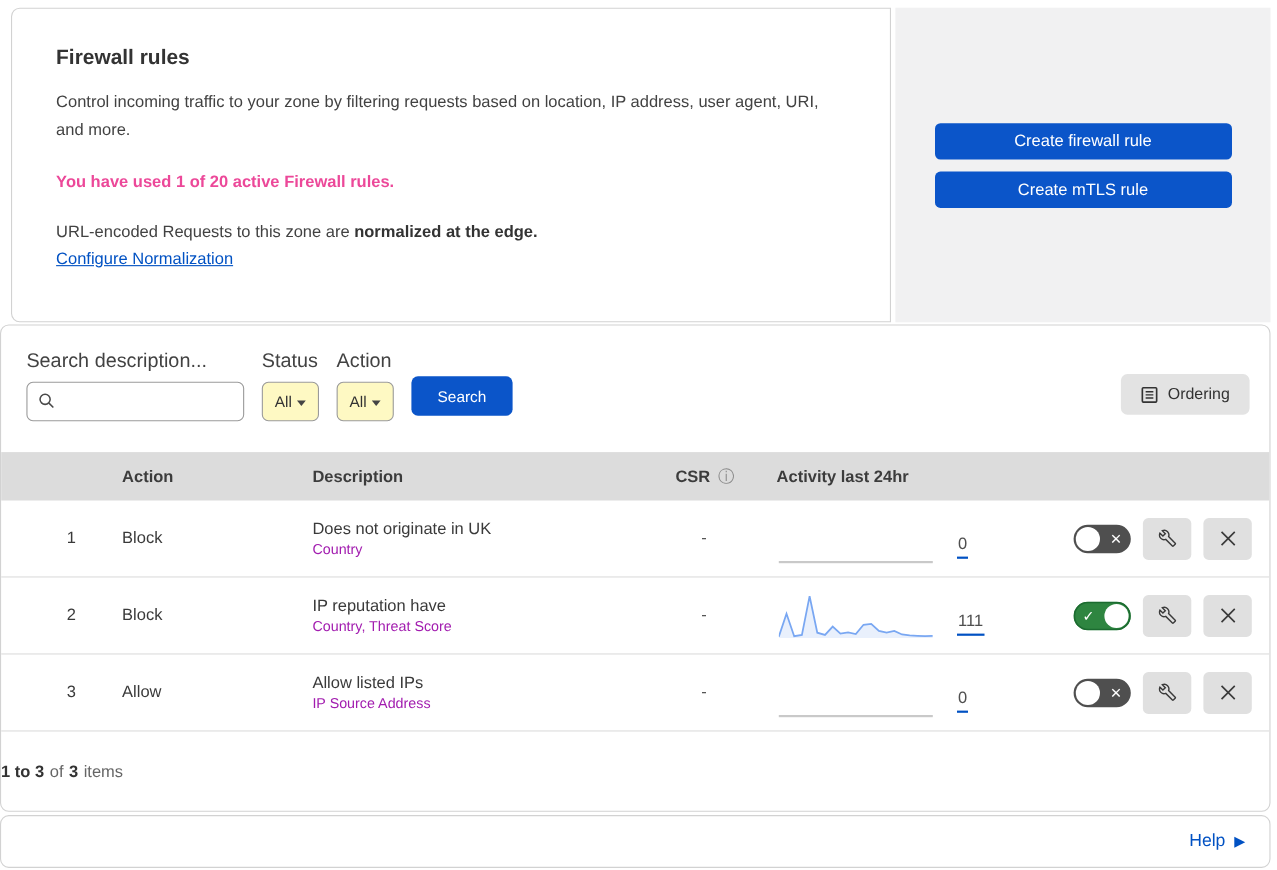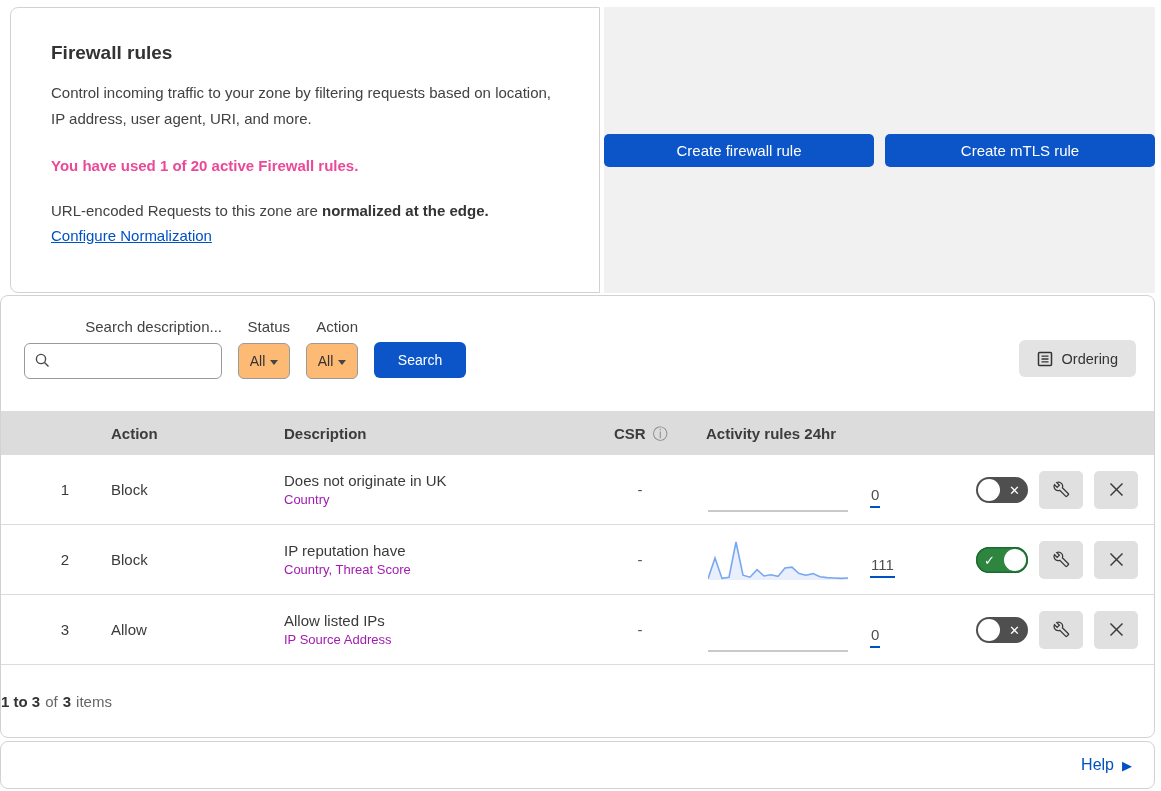--- a/index.html
+++ b/index.html
@@ -10,41 +10,41 @@
   .top-row { display:flex; gap:4px; margin:7px 6px 2px 10px; height:286px; }
   .intro-card { width:800px; background:#fff; border:1px solid #d2d2d2;
     border-radius:8px 0 0 8px; border-right:1px solid #d2d2d2; padding:34px 40px; }
   .intro-card h1 { font-size:19px; font-weight:700; color:#333; margin-bottom:16px; }
   .intro-card p.desc { font-size:15px; line-height:1.75; color:#424242; max-width:720px; }
   .intro-card p.usage { font-size:15px; font-weight:700; color:#ec4899; margin-top:24px; }
   .intro-card p.norm { font-size:15px; color:#424242; margin-top:28px; }
   .intro-card p.norm b { color:#333; }
   .config-link { display:inline-block; margin-top:8px; font-size:15px;
     color:#0051c3; text-decoration:underline; cursor:pointer; }
-  .side-panel { flex:1; background:#f1f1f2; display:flex; 
+  .side-panel { flex:1; background:#f1f1f2; display:flex; flex-direction:column;
     justify-content:center; align-items:center; gap:11px; }
   .btn-primary { width:270px; height:33px; background:#0b55c9; color:#fff;
     border:none; border-radius:5px; font-size:15px;
     font-family:"Liberation Sans",sans-serif; cursor:pointer; }
 
   
   .main-card { width:1155px; border:1px solid #d2d2d2; border-radius:8px;
     background:#fff; overflow:hidden; }
 
   .filter-bar { height:115px; display:flex; align-items:flex-start;
     padding:22px 18px 0 23px; }
   .fgroup { display:flex; flex-direction:column; margin-right:16px; }
-  .fgroup label { font-size:15px; color:#424242; margin-bottom:8px;text-align:right; }
+  .fgroup label { font-size:18px; color:#424242; margin-bottom:8px; }
   .search-box { position:relative; width:198px; }
   .search-box input { width:198px; height:36px; border:1px solid #9a9a9a;
     border-radius:6px; padding:0 10px 0 34px; font-size:14px;
     font-family:"Liberation Sans",sans-serif; color:#333; background:#fff; }
   .search-box .mag { position:absolute; left:11px; top:10px; }
   .dropdown { width:52px; height:36px; border:1px solid #9a9a9a; border-radius:6px;
-    background:#fdba74; display:flex; align-items:center; justify-content:center;
+    background:#fef9c3; display:flex; align-items:center; justify-content:center;
     gap:5px; font-size:14px; color:#333; cursor:pointer; }
   .caret { width:0; height:0; border-left:4px solid transparent;
     border-right:4px solid transparent; border-top:5px solid #444; margin-top:2px; }
   .btn-search { height:36px; width:92px; margin-top:24px; background:#0b55c9;
     color:#fff; border:none; border-radius:6px; font-size:14px;
     font-family:"Liberation Sans",sans-serif; cursor:pointer; }
   .spacer { flex:1; }
   .btn-ordering { height:37px; padding:0 18px; margin-top:22px; background:#e3e3e3;
     border:none; border-radius:6px; font-size:14.5px; color:#333; display:flex;
     align-items:center; gap:9px; cursor:pointer;
@@ -164,21 +164,21 @@
   </div>
 
   <div class="grid-row thead">
     <div class="cell"></div>
     <div class="cell">Action</div>
     <div class="cell">Description</div>
     <div class="cell th-csr">
       <span>CSR</span>
       <span class="info-i">ⓘ</span>
     </div>
-    <div class="cell">Activity rules 24hr</div>
+    <div class="cell">Activity last 24hr</div>
     <div class="cell"></div>
   </div>
 
   <div class="grid-row trow">
     <div class="cell-num">1</div>
     <div class="cell-pad">Block</div>
     <div class="cell-pad cell-desc">
       <div class="main">Does not originate in UK</div>
       <div class="sub">Country</div>
     </div>

